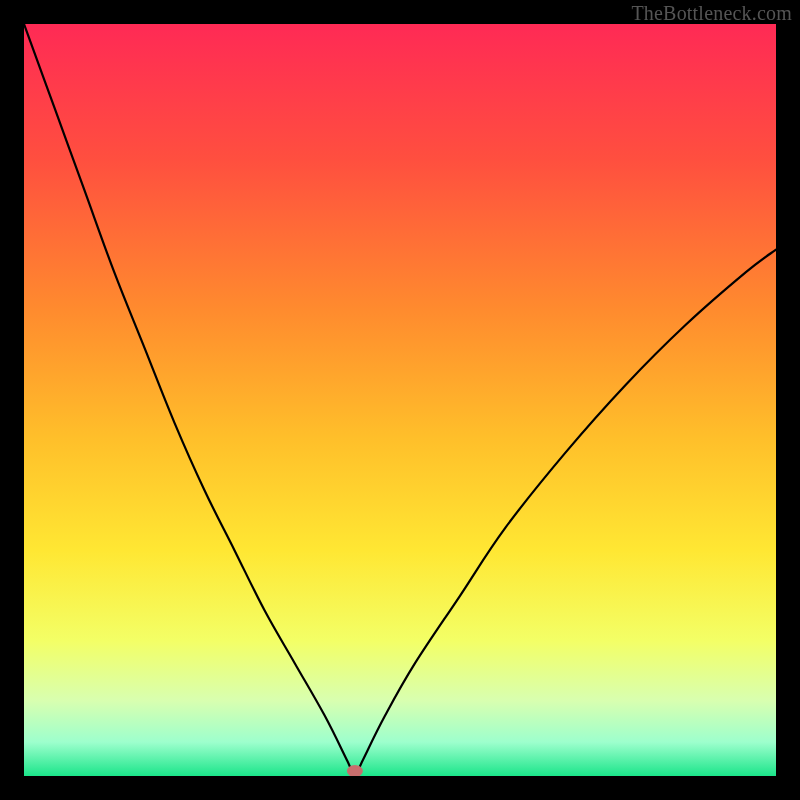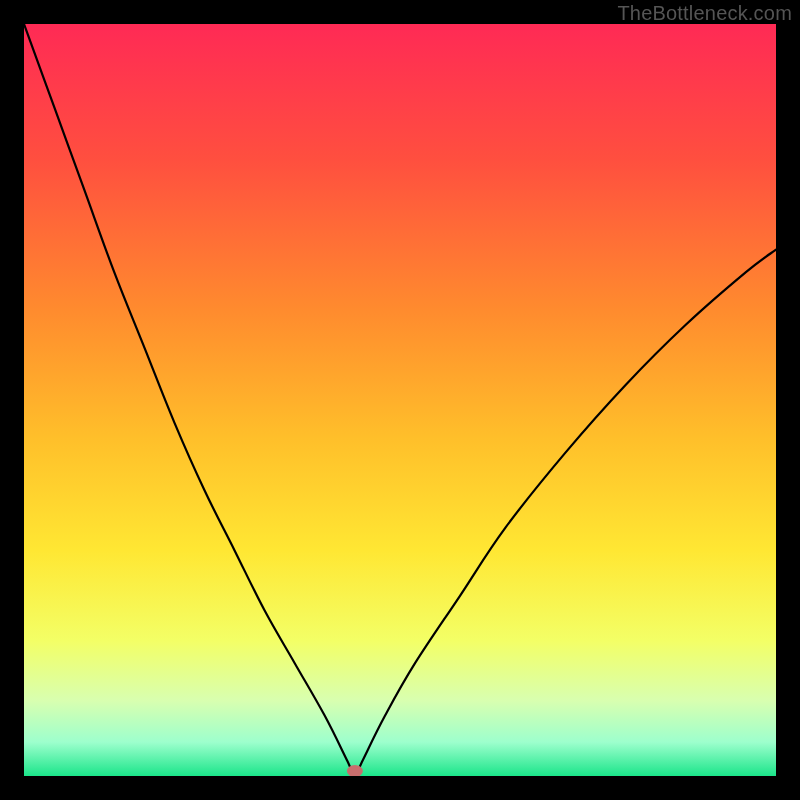--- a/index.html
+++ b/index.html
@@ -9,20 +9,21 @@
     height: 800px;
     overflow: hidden;
     background: #000;
     font-family: Arial, Helvetica, sans-serif;
   }
   .frame {
     position: relative;
     width: 800px;
     height: 605px;
     background: #000;
+    font-family: Liberation Serif, serif;
   }
   .plot {
     position: absolute;
     left: 24px;
     top: 24px;
     width: 752px;
     height: 752px;
     overflow: hidden;
   }
   .watermark {

